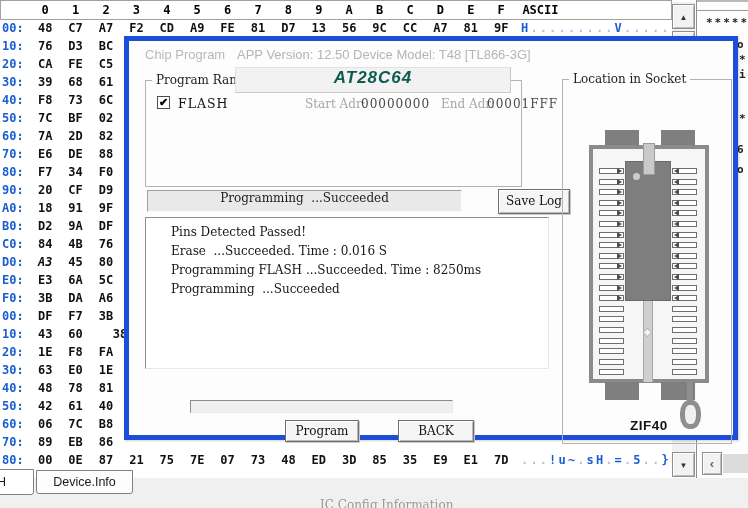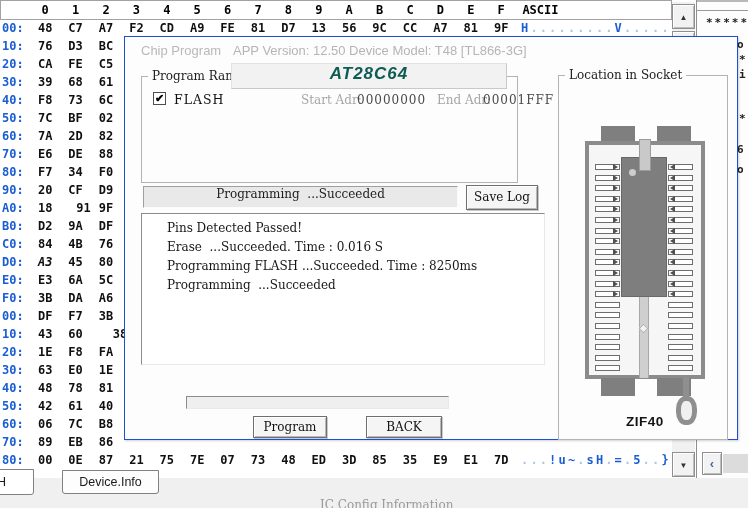--- a/index.html
+++ b/index.html
@@ -44,21 +44,21 @@
   
   .tab { position:absolute; background:#fdfdfd; border:1px solid #808080;
          border-radius:0 0 3px 3px; text-align:center;
          font:12.5px "Liberation Sans", sans-serif; color:#1a1a1a; }
   .tab.active { background:#ffffff; }
   .bottom-caption { position:absolute; left:320px; top:498px;
                     font:12px "DejaVu Serif", serif; color:#9a9a9a; }
 
   
   .dialog { position:absolute; left:124px; top:36px; width:614px; height:404px;
-            background:#fdfdfd; border:1px solid #1d4ed8;
+            background:#fdfdfd; border:5px solid #1d4ed8;
             box-shadow:1px 1px 2px rgba(0,0,0,.18); }
   .dlg-title { position:absolute; left:16px; top:6px;
                font:13px "Liberation Sans", sans-serif; color:#b9b9b9; }
   .dlg-sub   { position:absolute; left:108px; top:6px;
                font:13px "Liberation Sans", sans-serif; color:#b5b5b5; }
   .chip-panel { position:absolute; left:106px; top:26px; width:276px; height:26px;
                 background:#f2f2f2; border:1px solid #e2e2e2;
                 border-bottom-color:#c9c9c9; border-right-color:#c9c9c9;
                 text-align:center; line-height:24px;
                 font:italic bold 17px "Liberation Sans", sans-serif;
@@ -74,21 +74,21 @@
   .adr-label { position:absolute; font:12px "DejaVu Serif", serif; color:#a6a6a6; }
   .adr-value { position:absolute; font:12px "DejaVu Serif", serif; color:#4a4a4a;
                letter-spacing:1px; }
   .statusbar { position:absolute; left:18px; top:149px; width:315px; height:22px;
                background:#e9e9e9; border:1px solid #fbfbfb;
                border-top-color:#9f9f9f; border-left-color:#9f9f9f;
                text-align:center; line-height:20px; white-space:pre;
                font:12px "DejaVu Serif", serif; color:#1c1c1c; }
   .btn { position:absolute; background:#f5f5f5; border:1px solid #6f6f6f;
          box-shadow:inset 1px 1px 0 #ffffff, inset -1px -1px 0 #b9b9b9, 1px 1px 0 #c9c9c9;
-         text-align:center; font:12px "DejaVu Serif", serif; color:#111; }
+         text-align:center; font:12px "DejaVu Serif", serif; color:#111;margin-left:28px; }
   .logbox { position:absolute; left:16px; top:176px; width:404px; height:152px;
             background:#fff; border:1px solid #e8e8e8;
             border-top-color:#8c8c8c; border-left-color:#8c8c8c;
             padding:5px 25px; overflow:hidden; }
   .logline { font:12px "DejaVu Serif", serif; color:#161616; line-height:19px;
              white-space:pre; }
   .progress { position:absolute; left:61px; top:359px; width:263px; height:13px;
               background:#efefef; border:1px solid #e9e9e9;
               border-top-color:#8c8c8c; border-left-color:#8c8c8c; }
 
@@ -230,21 +230,21 @@
       </div>
       <div class="hexrow" style="top:183px;">
         <span class="addr">90:</span>
         <span class="byte" style="left:30.0px;width:30.4px;">20</span>
         <span class="byte" style="left:60.4px;width:30.4px;">CF</span>
         <span class="byte" style="left:90.8px;width:30.4px;">D9</span>
       </div>
       <div class="hexrow" style="top:201px;">
         <span class="addr">A0:</span>
         <span class="byte" style="left:30.0px;width:30.4px;">18</span>
-        <span class="byte" style="left:60.4px;width:30.4px;text-align:right;">91</span>
+        <span class="byte" style="left:60.4px;width:30.4px;">91</span>
         <span class="byte" style="left:90.8px;width:30.4px;">9F</span>
       </div>
       <div class="hexrow" style="top:219px;">
         <span class="addr">B0:</span>
         <span class="byte" style="left:30.0px;width:30.4px;">D2</span>
         <span class="byte" style="left:60.4px;width:30.4px;">9A</span>
         <span class="byte" style="left:90.8px;width:30.4px;">DF</span>
       </div>
       <div class="hexrow" style="top:237px;">
         <span class="addr">C0:</span>
@@ -371,21 +371,21 @@
       <div class="frag" style="left:42px;top:110px;letter-spacing:2px;">*</div>
       <div class="frag" style="left:40px;top:141px;letter-spacing:2px;">6</div>
       <div class="frag" style="left:40px;top:161px;letter-spacing:2px;">o</div>
     </div>
 </div>
 
 <div class="sbtn" style="left:702px;top:452px;width:20px;height:23px;line-height:21px;font-size:13px;font-weight:bold;color:#4a6b9a;"><span>‹</span></div>
 <div class="sb-track" style="left:723px;top:454px;width:25px;height:19px;background:#dcdcdc;"></div>
 
 <div class="tab active" style="left:-62px;top:469px;width:96px;height:26px;line-height:24px;"><span>FLASH</span></div>
-<div class="tab" style="left:36px;top:470px;width:97px;height:24px;line-height:22px;margin-left:26px;"><span>Device.Info</span></div>
+<div class="tab" style="left:36px;top:470px;width:97px;height:24px;line-height:22px;"><span>Device.Info</span></div>
 
 <div class="bottom-caption">IC Config Information</div>
 
 <div class="dialog">
   <div class="dlg-title">Chip Program</div>
   <div class="dlg-sub">APP Version: 12.50 Device Model: T48 [TL866-3G]</div>
 
   <div class="groupbox" style="left:16px;top:39px;width:377px;height:107px;">
     <span class="group-label">Program Range</span>
   </div>

